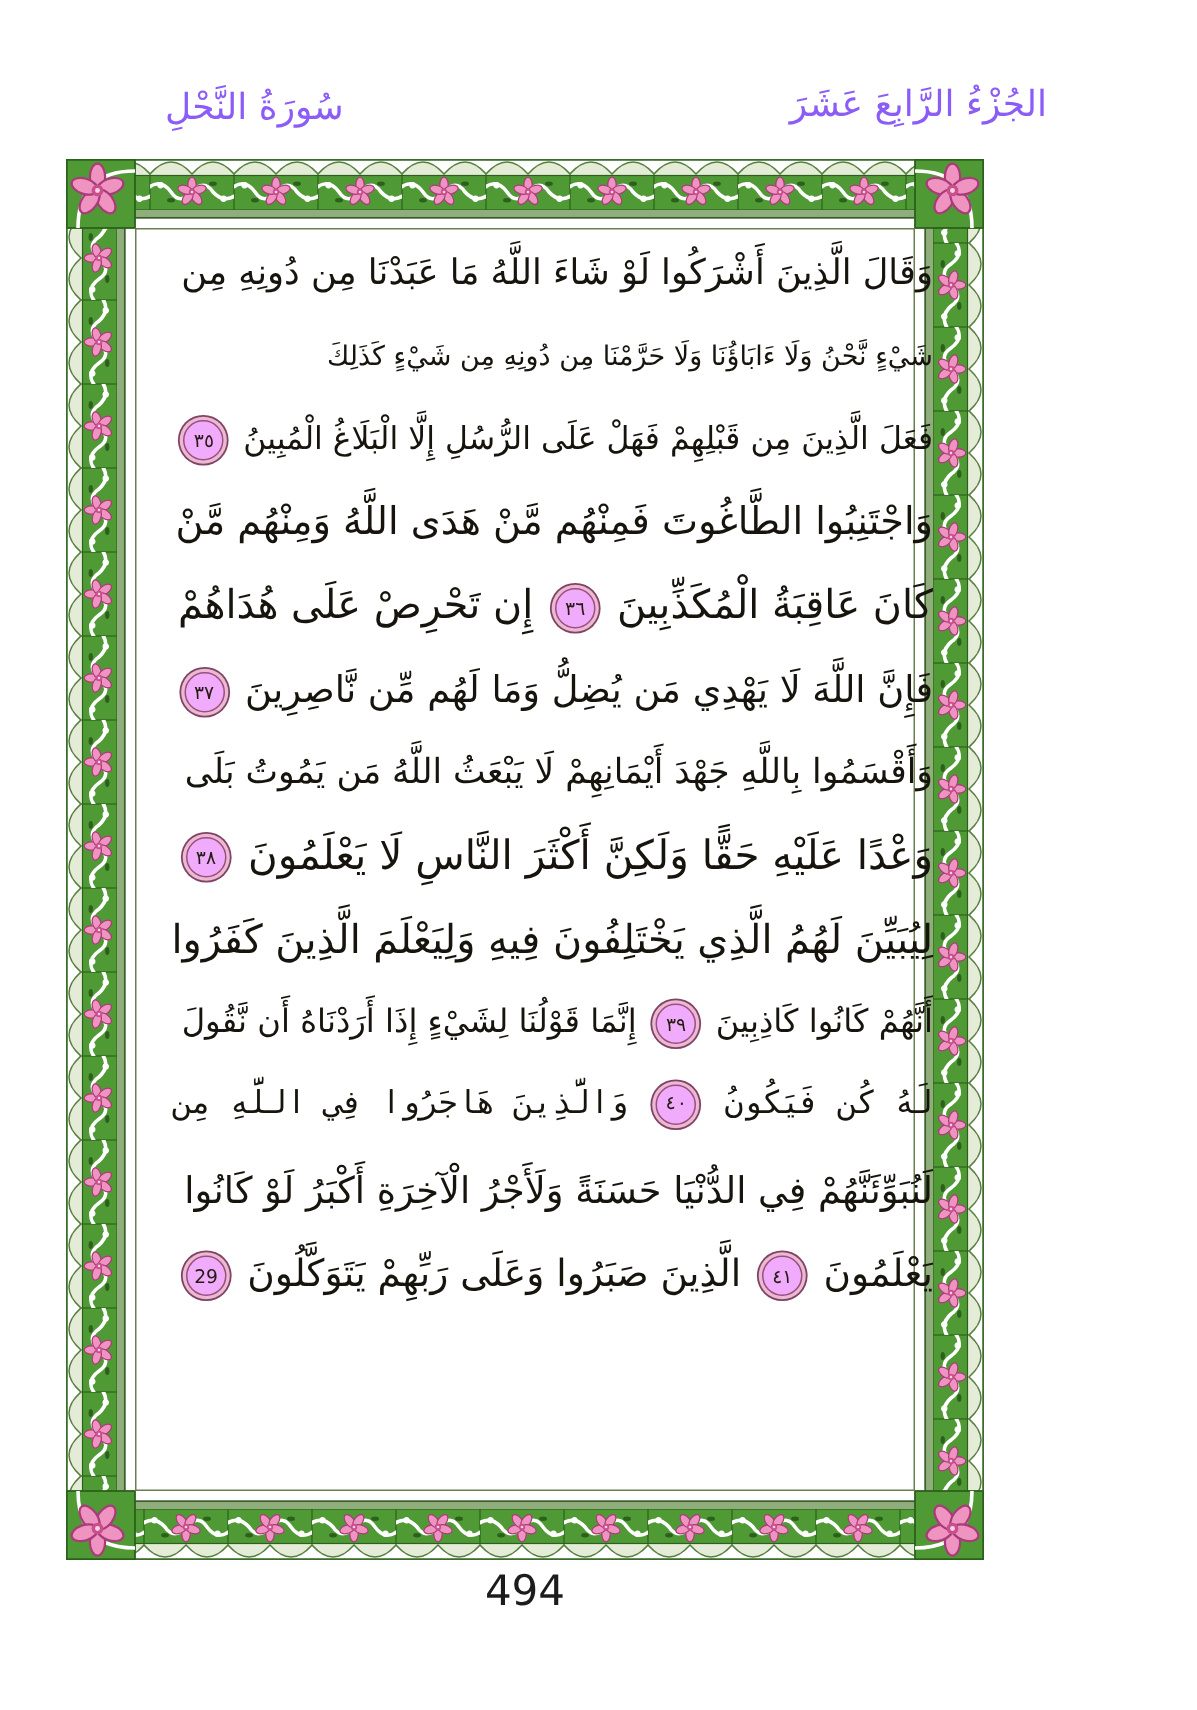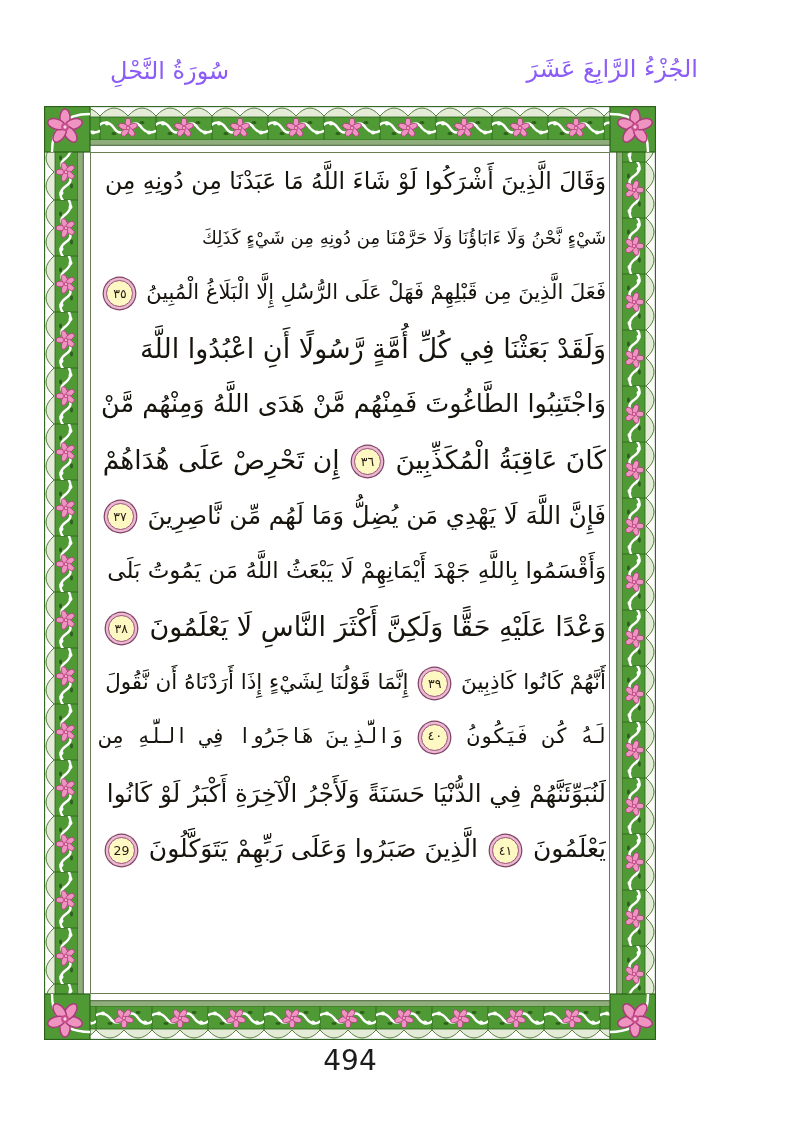--- a/index.html
+++ b/index.html
@@ -8,31 +8,31 @@
     font-family:"DejaVu Sans", sans-serif;overflow:hidden;
   }
   .hdr{
     position:absolute;color:#8b5cf6;font-size:24px;line-height:38px;
     white-space:nowrap;direction:rtl;
   }
   .hdr-surah{left:110px;top:52px;}
   .hdr-juz{right:100px;top:50px;text-align:center;}
   .frame-svg{position:absolute;left:44px;top:106px;}
   .text-area{
-    position:absolute;left:98px;top:154px;width:508px;height:836px;
+    position:absolute;left:114px;top:154px;width:508px;height:836px;
     direction:rtl;
   }
   .qline{
     height:55.6px;line-height:55.6px;white-space:nowrap;overflow:hidden;
     font-size:27px;color:#17130d;text-align:right;direction:rtl;
   }
   .vmark{
     display:inline-flex;align-items:center;justify-content:center;
     width:25px;height:25px;border-radius:50%;
-    background:#fef9c3;border:1.6px solid #9c4e7c;
+    background:#f0abfc;border:1.6px solid #9c4e7c;
     box-shadow:0 0 0 2.2px #e9bad2, 0 0 0 3.4px #814266;
     font-size:12.5px;line-height:25px;color:#241c12;
     vertical-align:middle;margin:0 6px;flex:0 0 auto;
   }
   .page-number{
     position:absolute;left:44px;top:1044px;width:612px;text-align:center;
     font-size:28px;color:#1c1c1c;direction:rtl;
   }
 </style>
 </head>
@@ -113,25 +113,25 @@
   </g>
 
   <rect x="0.6" y="0.6" width="610.8" height="932.8" fill="none" stroke="#2c611c" stroke-width="1.1"></rect>
   <rect x="46.5" y="46.5" width="519" height="841" fill="none" stroke="#6d7d52" stroke-width="1"></rect>
 </svg>
 
 <div class="text-area" id="lines-host">
     <div class="qline" style="font-size: 23.5px;"><span>وَقَالَ الَّذِينَ أَشْرَكُوا لَوْ شَاءَ اللَّهُ مَا عَبَدْنَا مِن دُونِهِ مِن</span></div>
     <div class="qline" style="font-size: 18px;"><span>شَيْءٍ نَّحْنُ وَلَا ءَابَاؤُنَا وَلَا حَرَّمْنَا مِن دُونِهِ مِن شَيْءٍ كَذَلِكَ</span></div>
     <div class="qline" style="font-size: 21px;"><span>فَعَلَ الَّذِينَ مِن قَبْلِهِمْ فَهَلْ عَلَى الرُّسُلِ إِلَّا الْبَلَاغُ الْمُبِينُ</span> <span class="vmark">٣٥</span></div>
-    <div class="qline"><span>وَلَقَدْ بَعَثْنَا فِي كُلِّ أُمَّةٍ رَّسُولًا أَنِ اعْبُدُوا اللَّهَ</span></div>
     <div class="qline" style="font-size: 25.5px;"><span>وَاجْتَنِبُوا الطَّاغُوتَ فَمِنْهُم مَّنْ هَدَى اللَّهُ وَمِنْهُم مَّنْ</span></div>
     <div class="qline" style="font-size: 26.5px; text-align: right;"><span>كَانَ عَاقِبَةُ الْمُكَذِّبِينَ</span> <span class="vmark">٣٦</span> <span>إِن تَحْرِصْ عَلَى هُدَاهُمْ</span></div>
     <div class="qline" style="font-size: 24.5px;"><span>فَإِنَّ اللَّهَ لَا يَهْدِي مَن يُضِلُّ وَمَا لَهُم مِّن نَّاصِرِينَ</span> <span class="vmark">٣٧</span></div>
     <div class="qline" style="font-size: 23px;"><span>وَأَقْسَمُوا بِاللَّهِ جَهْدَ أَيْمَانِهِمْ لَا يَبْعَثُ اللَّهُ مَن يَمُوتُ بَلَى</span></div>
     <div class="qline"><span>وَعْدًا عَلَيْهِ حَقًّا وَلَكِنَّ أَكْثَرَ النَّاسِ لَا يَعْلَمُونَ</span> <span class="vmark">٣٨</span></div>
+    <div class="qline" style="font-size: 26.5px;"><span>لِيُبَيِّنَ لَهُمُ الَّذِي يَخْتَلِفُونَ فِيهِ وَلِيَعْلَمَ الَّذِينَ كَفَرُوا</span></div>
     <div class="qline" style="font-size: 21.5px;"><span>أَنَّهُمْ كَانُوا كَاذِبِينَ</span> <span class="vmark">٣٩</span> <span>إِنَّمَا قَوْلُنَا لِشَيْءٍ إِذَا أَرَدْنَاهُ أَن نَّقُولَ</span></div>
     <div class="qline" style="font-size: 21px; font-family: Liberation Mono, monospace;"><span>لَهُ كُن فَيَكُونُ</span> <span class="vmark">٤٠</span> <span>وَالَّذِينَ هَاجَرُوا فِي اللَّهِ مِن بَعْدِ مَا ظُلِمُوا</span></div>
     <div class="qline" style="font-size: 24.5px;"><span>لَنُبَوِّئَنَّهُمْ فِي الدُّنْيَا حَسَنَةً وَلَأَجْرُ الْآخِرَةِ أَكْبَرُ لَوْ كَانُوا</span></div>
     <div class="qline" style="font-size: 25px;"><span>يَعْلَمُونَ</span> <span class="vmark">٤١</span> <span>الَّذِينَ صَبَرُوا وَعَلَى رَبِّهِمْ يَتَوَكَّلُونَ</span> <span class="vmark">29</span></div>
   </div>
 
 <div class="page-number">494</div>
 
 </body></html>

